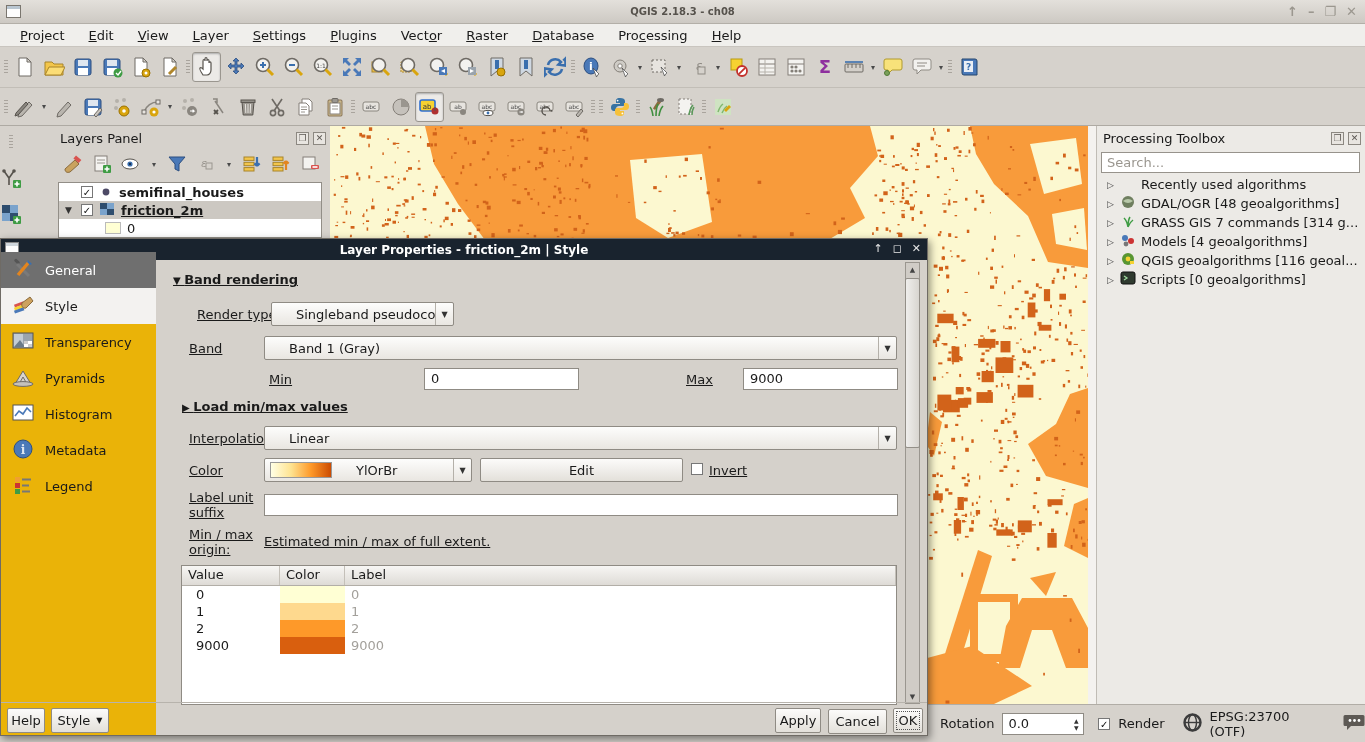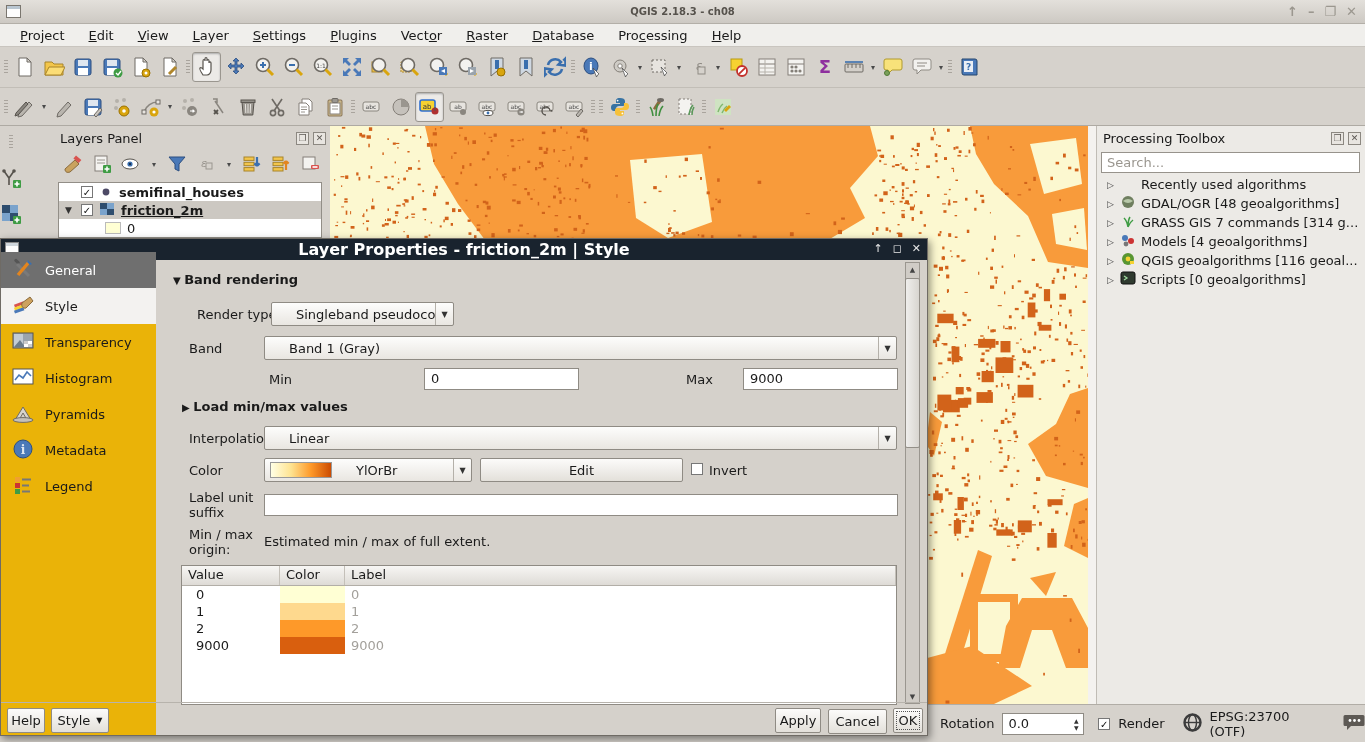--- a/index.html
+++ b/index.html
@@ -70,28 +70,28 @@
   .pt-row { display:flex; align-items:center; height:19px; gap:5px; padding-left:10px; }
   .pt-exp { font-size:9px; color:#444; width:8px; }
   .pt-label { white-space:nowrap; overflow:hidden; }
 
   
   #dialog { left:0px; top:238px; width:928px; height:498px; background:#d5d1cb;
     border:1px solid #6f6b65; box-shadow:2px 3px 8px rgba(0,0,0,.45); z-index:10; }
   #dlg-titlebar { position:absolute; left:0; top:0; width:100%; height:21px; background:#19232e;
     color:#fff; display:flex; align-items:center; }
   #dlg-title { position:absolute; left:0; right:0; text-align:center; font-weight:bold;
-    font-size:16px; }
+    font-size:12px; }
   #dlg-controls { position:absolute; right:6px; top:3px; display:flex; gap:10px;
     color:#e8e8e8; font-size:11px; }
   #dlg-sidebar { position:absolute; left:0; top:13px; width:155px; bottom:0; background:#eab308; }
   .side-item { display:flex; align-items:center; gap:10px; height:36px; padding-left:10px; }
   .side-item.dark { background:#6f6f6f; color:#fff; }
   .side-item.light { background:#f3f2f0; }
-  .dlg-label { position:absolute; color:#1a1a1a; }
+  .dlg-label { position:absolute; color:#1a1a1a;text-decoration:underline; }
   .bold { font-weight:bold; }
   .input { position:absolute; background:#fff; border:1px solid #8f8b84; padding:2px 6px;
     height:22px; font-size:13px; }
   .combo { position:absolute; height:24px; border:1px solid #8f8b84; border-radius:2px;
     background:linear-gradient(#fdfdfc,#e9e6e1); display:flex; align-items:center; }
   .combo .txt { flex:1; padding:0 24px; white-space:nowrap; overflow:hidden; }
   .combo .arrow { width:18px; align-self:stretch; border-left:1px solid #b4b0a9;
     display:flex; align-items:center; justify-content:center; font-size:8px; color:#333; }
   .btn { border:1px solid #8f8b84; border-radius:2px; background:linear-gradient(#fcfbfa,#e3e0da);
     display:flex; align-items:center; justify-content:center; font-size:13px; }
@@ -1598,32 +1598,32 @@
             <rect x="3" y="5" width="9" height="13" fill="#c3ccd4"></rect>
             <path d="M3 18 l6 -7 5 7 Z" fill="#6b7b8a"></path>
             <rect x="13" y="12" width="8" height="6" fill="#fff"></rect>
             <rect x="13" y="12" width="4" height="3" fill="#ccc"></rect>
             <rect x="17" y="15" width="4" height="3" fill="#ccc"></rect>
           </svg></span>
         <span>Transparency</span>
       </div>
       <div class="side-item">
         <span><svg width="24" height="24" viewBox="0 0 24 24">
-            <rect x="2" y="4" width="20" height="15" fill="#fff" stroke="#555"></rect>
-            <path d="M4 15 l4 -5 4 3 4 -6 4 4" fill="none" stroke="#4a79b8" stroke-width="1.6"></path>
-          </svg></span>
-        <span>Histogram</span>
-      </div>
-      <div class="side-item">
-        <span><svg width="24" height="24" viewBox="0 0 24 24">
             <path d="M4 19 l8 -13 8 13 Z" fill="#d8d4ce" stroke="#6e6a64"></path>
             <path d="M8 19 l4 -7 4 7" fill="none" stroke="#6e6a64"></path>
             <ellipse cx="12" cy="19" rx="10" ry="2.4" fill="#c5c1bb" stroke="#6e6a64"></ellipse>
           </svg></span>
         <span>Pyramids</span>
+      </div>
+      <div class="side-item">
+        <span><svg width="24" height="24" viewBox="0 0 24 24">
+            <rect x="2" y="4" width="20" height="15" fill="#fff" stroke="#555"></rect>
+            <path d="M4 15 l4 -5 4 3 4 -6 4 4" fill="none" stroke="#4a79b8" stroke-width="1.6"></path>
+          </svg></span>
+        <span>Histogram</span>
       </div>
       <div class="side-item">
         <span><svg width="24" height="24" viewBox="0 0 24 24">
             <circle cx="12" cy="12" r="9" fill="#4a79b8" stroke="#2d4f80"></circle>
             <text x="12" y="17" font-size="12" font-weight="bold" font-family="DejaVu Serif" text-anchor="middle" fill="#dce6f2">i</text>
           </svg></span>
         <span>Metadata</span>
       </div>
       <div class="side-item">
         <span><svg width="24" height="24" viewBox="0 0 24 24">

